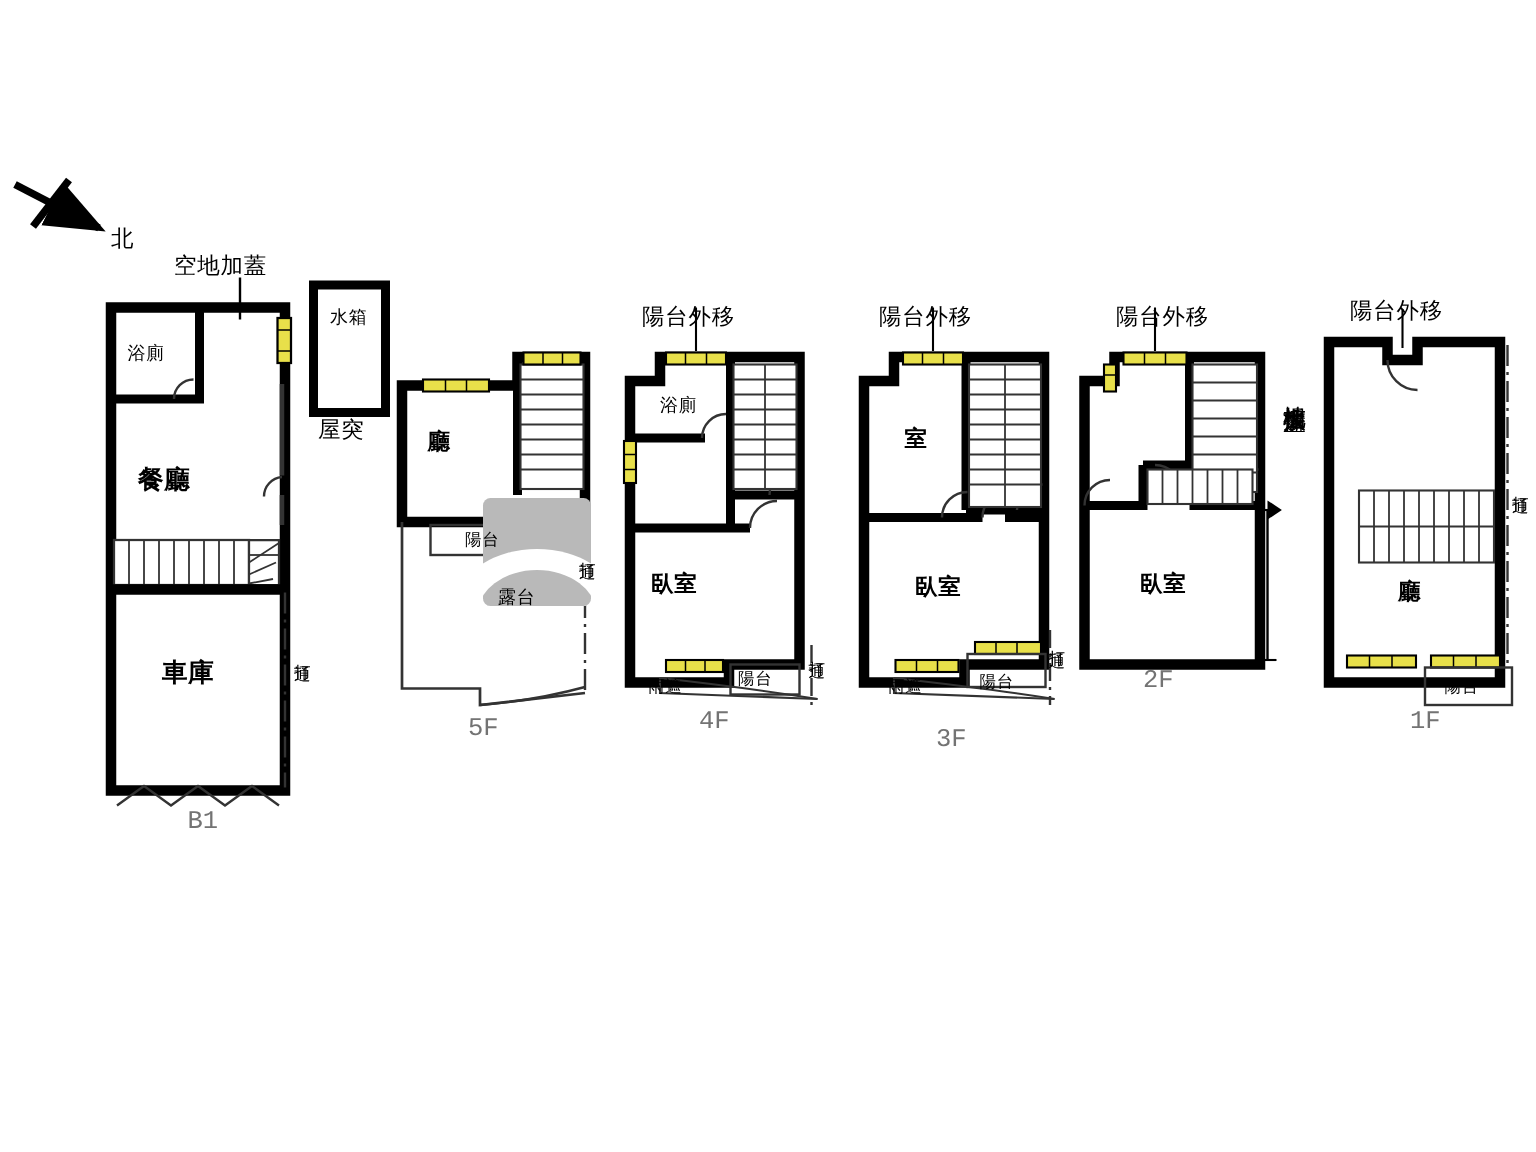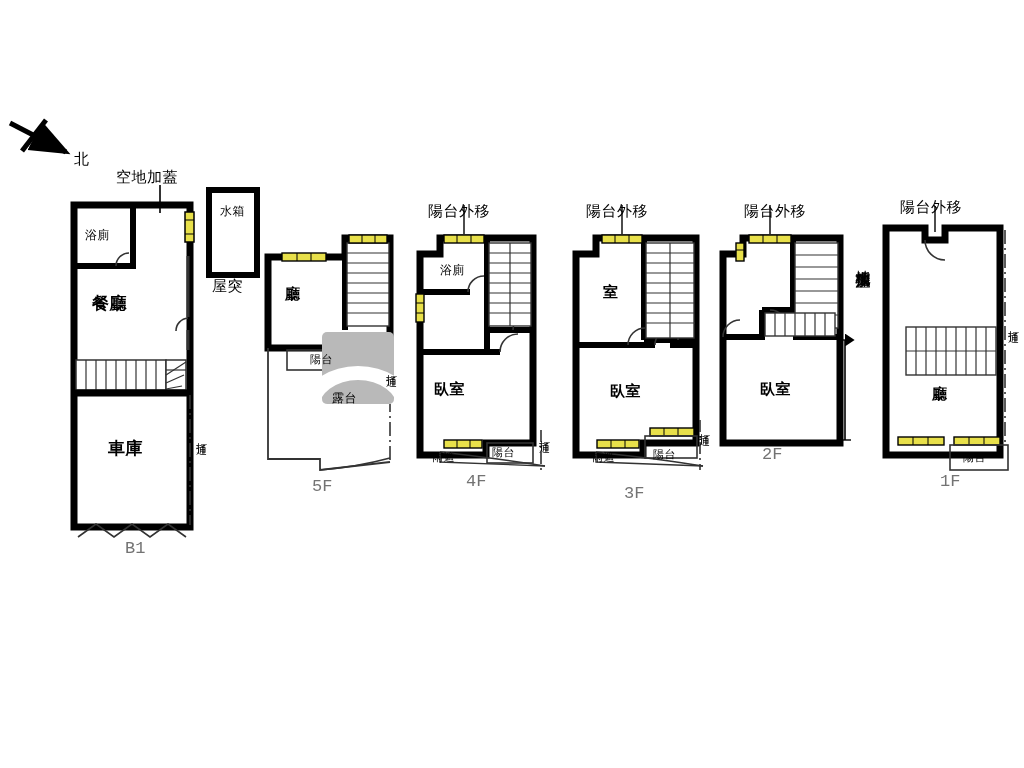--- a/index.html
+++ b/index.html
@@ -423,21 +423,21 @@
 
   <div id="watermark">
     <div id="wm-logo"></div>
   </div>
 
   <div class="lbl note-top" style="left:74px; top:150px;">北</div>
 
   <div class="lbl note-top" style="left:116px; top:168px;">空地加蓋</div>
 
   <div class="lbl room-sm" style="left:85px; top:227px;">浴廁</div>
-  <div class="lbl room-big" style="left:92px; top:292px;">餐廳</div>
+  <div class="lbl room-big" style="left:92px; top:308px;">餐廳</div>
   <div class="lbl room-big" style="left:108px; top:437px;">車庫</div>
   <div class="lbl vert-sm" style="left:195px; top:434px;">打通</div>
   <div class="floor-tag" style="position:absolute; left:125px; top:539px;">B1</div>
 
   <div class="lbl room-sm" style="left:220px; top:203px;">水箱</div>
   <div class="lbl note-top" style="left:212px; top:277px;">屋突</div>
 
   <div class="lbl room-mid" style="left:285px; top:285px;">廳</div>
   <div class="lbl room-xs" style="left:310px; top:352px;">陽台</div>
   <div class="lbl room-sm" style="left:284px; top:390px;margin-left:48px;">露台</div>

